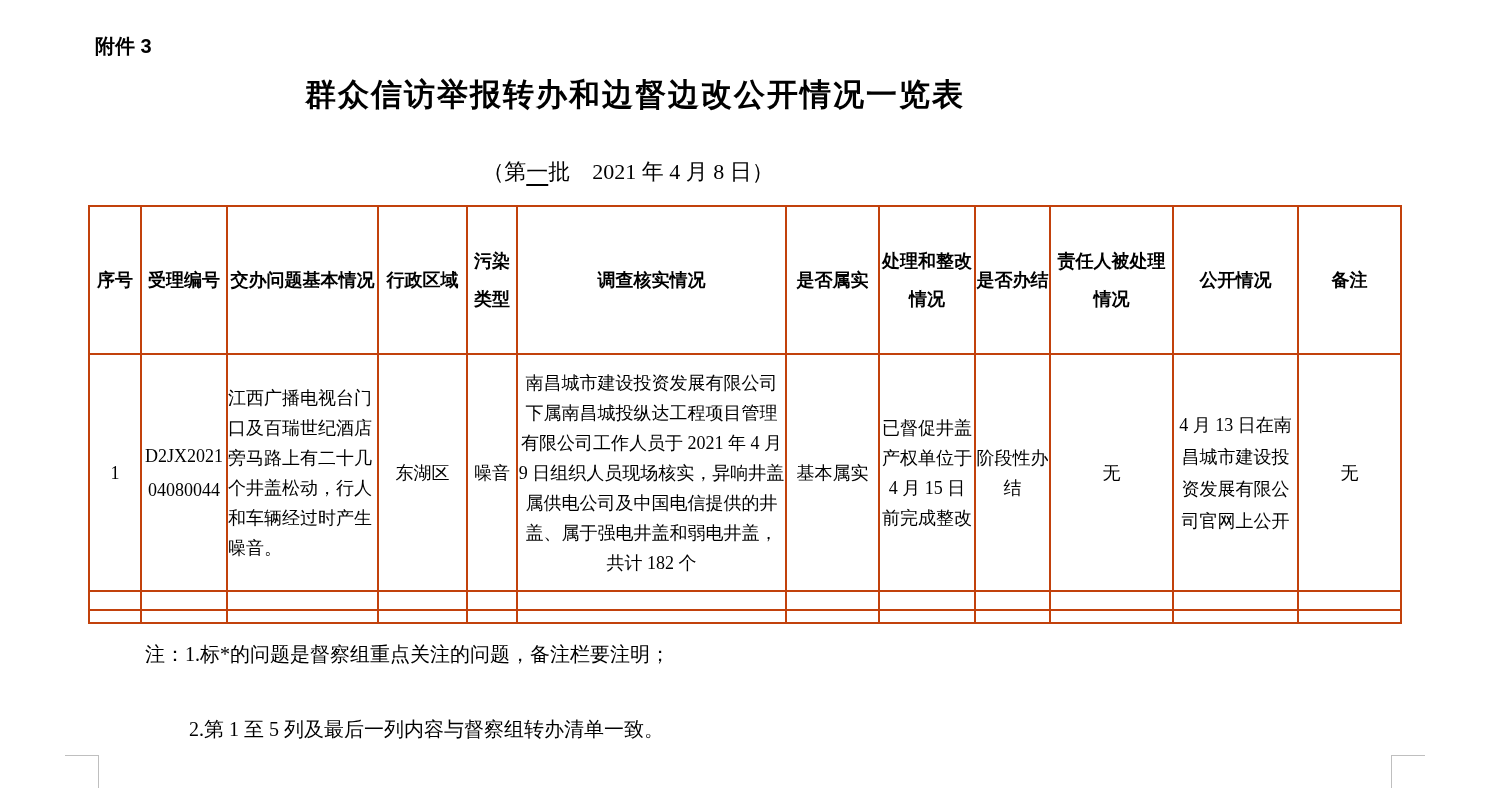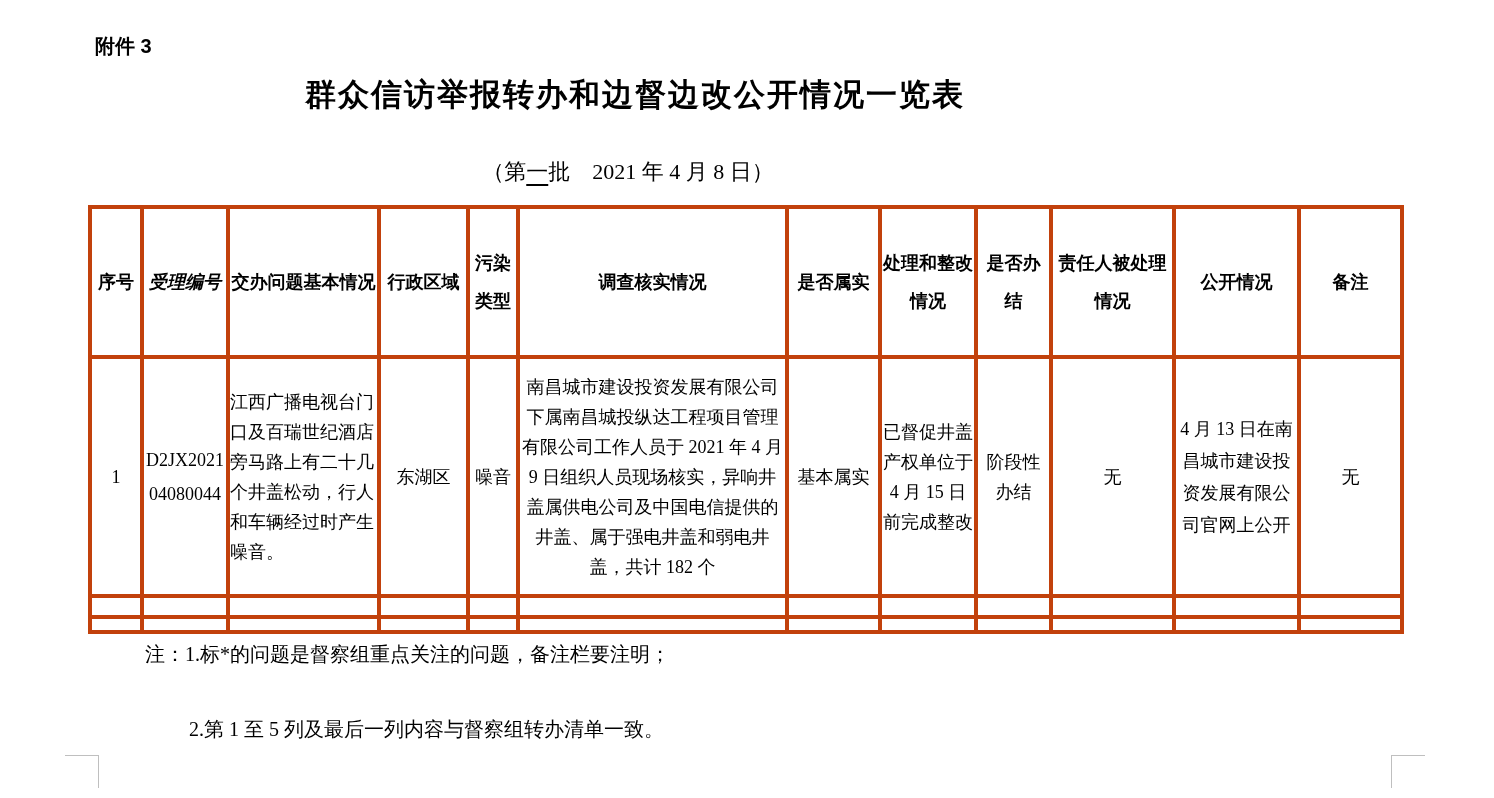--- a/index.html
+++ b/index.html
@@ -32,35 +32,35 @@
     text-decoration: underline;
     text-underline-offset: 5px;
   }
   table.main-table {
     position: absolute; left: 88px; top: 205px;
     width: 1312px;
     border-collapse: collapse;
     table-layout: fixed;
   }
   .main-table th, .main-table td {
-    border: 4px solid #c2410c;
+    border: 2px solid #c2410c;
     vertical-align: middle;
     text-align: center;
     padding: 0;
     overflow: hidden;
   }
   .main-table thead th {
     height: 146px;
     font-family: "Liberation Sans", sans-serif;
     font-weight: bold;
     font-size: 18px;
     line-height: 38px;
   }
   .th-seq      { padding: 0 16px; }
-  .th-caseno   { padding: 0 10px; font-style: italic; }
+  .th-caseno   { padding: 0 10px; }
   .th-problem  { padding: 0 14px; }
   .th-region   { padding: 0 12px; }
   .th-polltype { padding: 0 16px; }
   .th-istrue   { padding: 0 14px; margin-left: 24px; }
   .th-rect     { padding: 0 15px; }
   .th-closed   { padding: 0 17px; }
   .th-resp     { padding: 0 10px; }
   .main-table tbody tr.data-row td {
     height: 235px;
     font-size: 18px;

